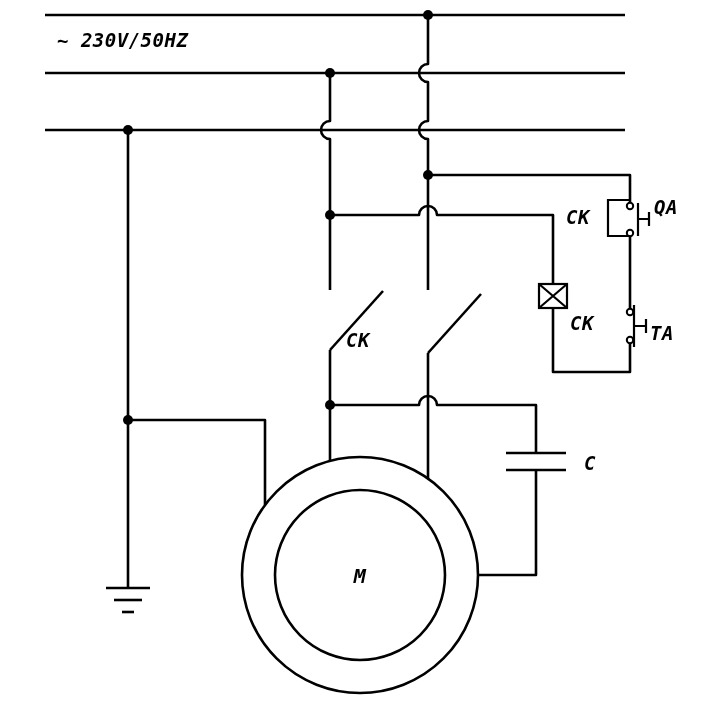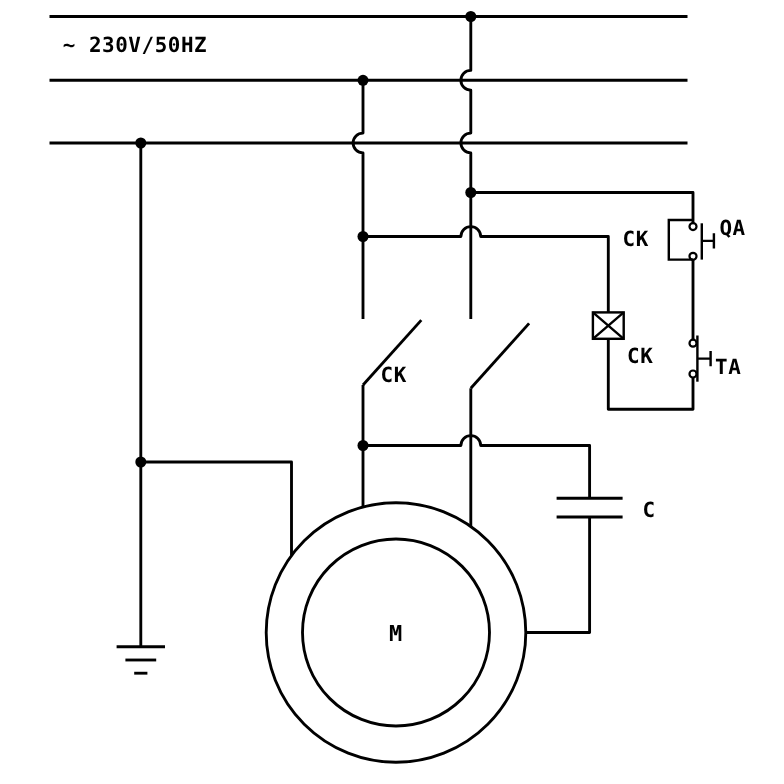--- a/index.html
+++ b/index.html
@@ -6,20 +6,21 @@
     margin: 0;
     padding: 0;
     background: #ffffff;
   }
   .canvas {
     position: relative;
     width: 713px;
     height: 713px;
     background: #ffffff;
     overflow: hidden;
+    font-style: italic;
   }
   svg {
     display: block;
   }
   .wire {
     fill: none;
     stroke: #000000;
     stroke-width: 2.6;
     stroke-linecap: butt;
     stroke-linejoin: round;

